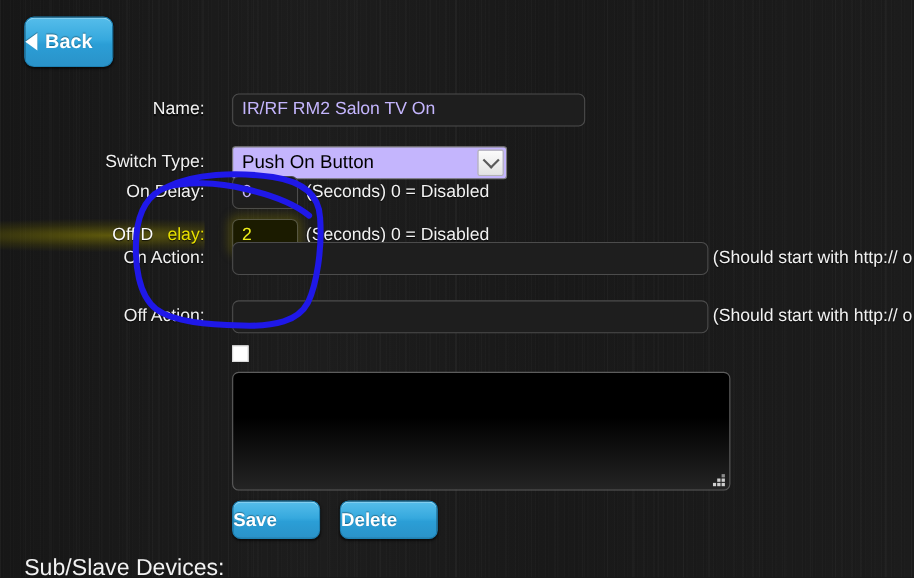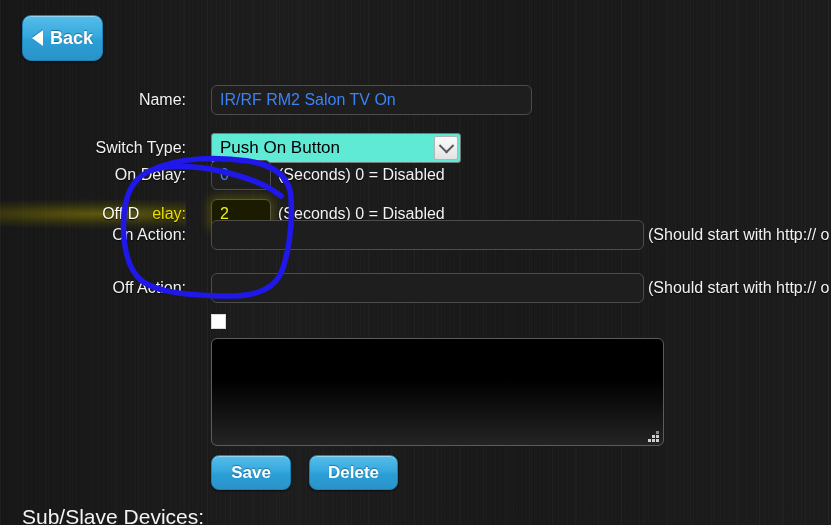--- a/index.html
+++ b/index.html
@@ -42,21 +42,20 @@
     position: absolute;
     inset: 0;
     z-index: 2;
   }
 
   
   .btn-blue {
     position: absolute;
     display: flex;
     align-items: center;
-    justify-content: center;
     gap: 7px;
     border-radius: 8px;
     border: 1px solid #1d82b5;
     background: linear-gradient(180deg, #56bdea 0%, #36a9de 45%, #2b9ed6 55%, #2a93c9 100%);
     color: #ffffff;
     font-size: 17px;
     font-weight: bold;
     text-shadow: 0 -1px 1px rgba(0,0,0,0.35);
     box-shadow: inset 0 1px 0 rgba(255,255,255,0.35), 0 1px 2px rgba(0,0,0,0.6);
     cursor: pointer;
@@ -103,21 +102,21 @@
     background: radial-gradient(ellipse at 72% 50%, rgba(150,140,0,0.55) 0%, rgba(90,84,0,0.30) 45%, rgba(0,0,0,0) 72%);
   }
   .lbl-hl .hl-tail { color: #e8e000; margin-left: 13px; }
 
   .fld {
     position: absolute;
     box-sizing: border-box;
     border: 1px solid #4c4c4c;
     border-radius: 6px;
     background: #1e1e1e;
-    color: #3b82f6;
+    color: #c4b5fd;
     font-family: "Liberation Sans", sans-serif;
     font-size: 16px;
     padding: 0 8px;
     outline: none;
   }
   .fld.delay { width: 60px; height: 30px; left: 211px; }
   .fld.wide  { height: 30px; left: 211px; }
   .fld.yellow {
     background: #1b1b00;
     color: #efef1a;
@@ -133,21 +132,21 @@
     text-shadow: 0 1px 1px rgba(0,0,0,0.8);
   }
 
   
   #switch-type-select {
     position: absolute;
     left: 211px;
     width: 250px;
     height: 30px;
     box-sizing: border-box;
-    background: #5eead4;
+    background: #c4b5fd;
     border: 1px solid #7a7a7a;
     border-radius: 3px;
     color: #000000;
     font-size: 17px;
     display: flex;
     align-items: center;
     padding-left: 8px;
     cursor: pointer;
   }
   #switch-type-arrow {

